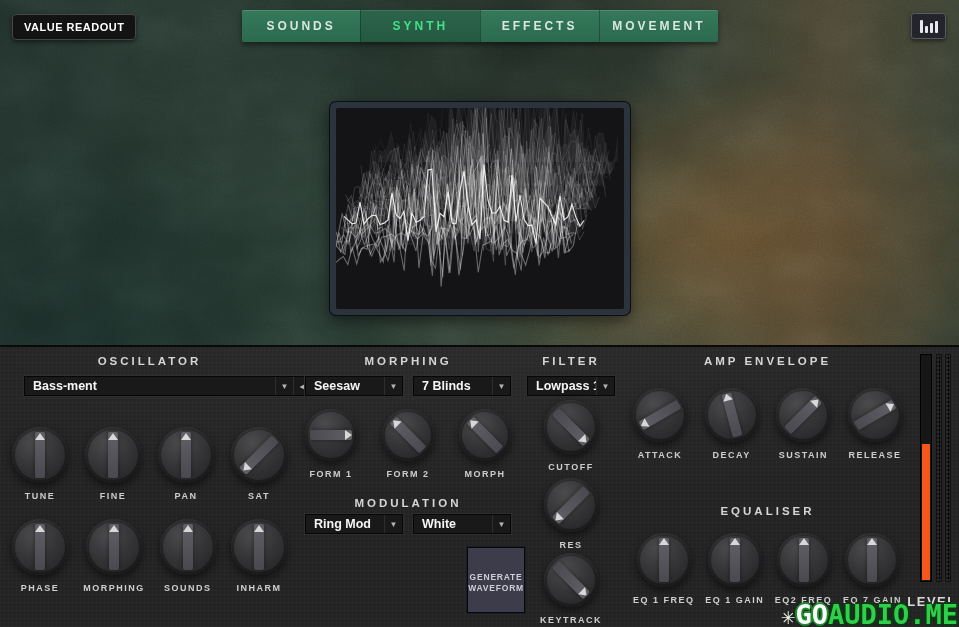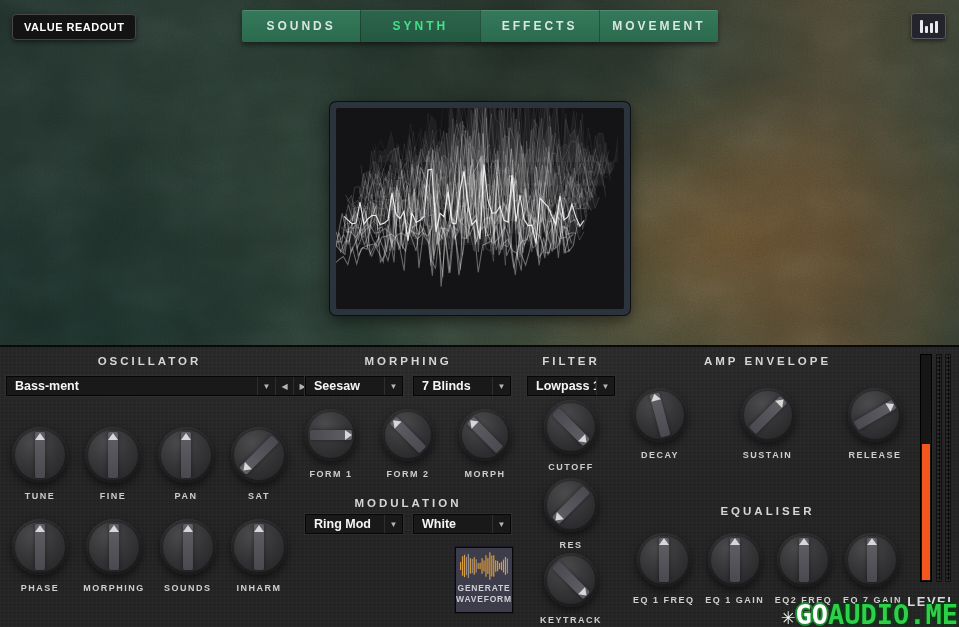--- a/index.html
+++ b/index.html
@@ -103,22 +103,22 @@
     position:absolute;left:50%;top:5%;transform:translateX(-50%);
     width:0;height:0;border-left:5px solid transparent;border-right:5px solid transparent;
     border-bottom:7px solid #d8d8d8;
   }
   .klabel{
     margin-top:8px;color:#cfcfcf;font-size:9px;font-weight:700;letter-spacing:1.5px;
     white-space:nowrap;text-align:center;
   }
   #gen-btn{
     position:absolute;width:58px;height:66px;background:#3c3c4a;border:1px solid #08080c;
-    box-shadow:0 0 0 1px #1c1c26;display:flex;flex-direction:column;align-items:center;
-    box-sizing:border-box;padding-top:3px;cursor:pointer;
+    box-shadow:0 0 0 1px #1c1c26;display:flex;flex-direction:row;align-items:center;
+    box-sizing:border-box;padding-top:3px;cursor:pointer;margin-left:12px;
   }
   #gen-btn .gen-label{
     color:#cdced6;font-size:8.5px;font-weight:700;letter-spacing:.8px;line-height:11px;text-align:center;margin-top:2px;
   }
   
   #meter-track{
     position:absolute;left:920px;top:7px;width:12px;height:228px;
     background:#161616;border:1px solid #000;box-sizing:border-box;
   }
   #level-fill{position:absolute;left:1px;right:1px;bottom:1px;background:#f4571e;}
@@ -228,21 +228,21 @@
         <polyline points="-4.5,132.0 -0.0,137.3 4.4,142.5 8.9,146.4 13.3,114.4 17.8,107.2 22.2,147.8 26.7,139.7 31.1,141.2 35.5,111.6 40.0,97.8 44.4,154.2 48.9,147.4 53.3,128.5 57.8,142.5 62.2,94.0 66.7,140.8 71.1,117.0 75.5,129.9 80.0,142.8 84.4,116.4 88.9,129.1 93.3,135.5 97.8,86.9 102.2,133.6 106.7,169.2 111.1,75.6 115.5,105.0 120.0,132.6 124.4,161.8 128.9,57.5 133.3,127.9 137.8,117.5 142.2,164.3 146.7,137.2 151.1,135.3 155.5,132.9 160.0,117.3 164.4,142.0 168.9,118.0 173.3,130.2 177.8,160.5 182.2,138.8 186.7,133.0 191.1,131.5 195.5,107.2 200.0,81.4 204.4,129.0 208.9,150.2 213.3,90.8 217.8,141.4 222.2,137.7 226.7,118.4 231.1,120.4 235.5,135.2 " fill="none" stroke="#ffffff" stroke-width="1.1" stroke-opacity="0.36"></polyline>
         <polyline points="-6.0,142.4 -1.6,155.8 2.9,151.8 7.3,148.5 11.8,156.5 16.2,139.3 20.7,156.0 25.1,140.9 29.6,138.2 34.0,137.0 38.4,135.9 42.9,144.8 47.3,154.0 51.8,116.6 56.2,135.6 60.7,77.4 65.1,135.8 69.6,143.2 74.0,120.2 78.4,81.0 82.9,159.9 87.3,125.0 91.8,128.0 96.2,119.0 100.7,65.5 105.1,178.7 109.6,130.6 114.0,164.9 118.4,116.1 122.9,167.1 127.3,142.3 131.8,100.1 136.2,114.4 140.7,133.8 145.1,63.3 149.6,127.6 154.0,87.5 158.4,135.0 162.9,129.4 167.3,94.8 171.8,103.1 176.2,80.9 180.7,72.3 185.1,145.5 189.6,157.2 194.0,141.4 198.4,109.4 202.9,149.5 207.3,143.0 211.8,127.9 216.2,143.7 220.7,107.7 225.1,113.8 229.6,144.6 234.0,141.8 " fill="none" stroke="#ffffff" stroke-width="1.1" stroke-opacity="0.37"></polyline>
         <polyline points="8,108.4 12,112.1 16,115.8 20,115.0 24,94.1 28,116.1 32,110.7 36,107.5 40,107.3 44,116.6 48,115.1 52,111.9 56,84.9 60,106.4 64,110.5 68,103.4 72,132.7 76,105.1 80,114.3 84,112.2 88,108.8 92,62.1 96,61.2 100,123.7 104,105.3 108,108.8 112,83.7 116,114.9 120,115.7 124,82.4 128,63.3 132,96.0 136,117.0 140,112.2 144,131.1 148,56.6 152,92.3 156,105.2 160,104.8 164,98.4 168,112.4 172,114.1 176,67.1 180,113.7 184,87.0 188,111.3 192,117.6 196,117.1 200,135.5 204,90.2 208,94.7 212,98.7 216,108.5 220,116.7 224,87.9 228,111.9 232,108.7 236,96.3 240,109.5 244,118.0 248,112.5 " fill="none" stroke="#ffffff" stroke-width="1.2" stroke-opacity="0.85"></polyline>
       </svg>
   </div>
 </div>
 
 <div id="panel">
 
   <div class="sec-title" style="left:12px;top:8px;width:275px">OSCILLATOR</div>
-  <div class="dropdown" style="left:6px;top:29px;width:306px">
+  <div class="dropdown" style="left:24px;top:29px;width:306px">
     <div class="dd-text">Bass-ment</div>
     <div class="dd-cell">▼</div>
     <div class="dd-cell">◀</div>
     <div class="dd-cell">▶</div>
   </div>
   <div class="krow" style="left:12px;top:80px;width:275px">
     <div class="kcell">
       <div class="knob k56">
           <div class="ind" style="transform: rotate(0deg);">
             <i class="bar"></i>
@@ -436,20 +436,29 @@
     <div class="gen-label">
       <div>GENERATE</div>
       <div>WAVEFORM</div>
     </div>
   </div>
 
   <div class="sec-title" style="left:633px;top:8px;width:269px">AMP ENVELOPE</div>
   <div class="krow" style="left:633px;top:41px;width:269px">
     <div class="kcell">
       <div class="knob k54">
+          <div class="ind" style="transform: rotate(-120deg);">
+            <i class="bar"></i>
+            <i class="tri"></i>
+          </div>
+        </div>
+      <div class="klabel">ATTACK</div>
+    </div>
+    <div class="kcell">
+      <div class="knob k54">
           <div class="ind" style="transform: rotate(-15deg);">
             <i class="bar"></i>
             <i class="tri"></i>
           </div>
         </div>
       <div class="klabel">DECAY</div>
     </div>
     <div class="kcell">
       <div class="knob k54">
           <div class="ind" style="transform: rotate(45deg);">

